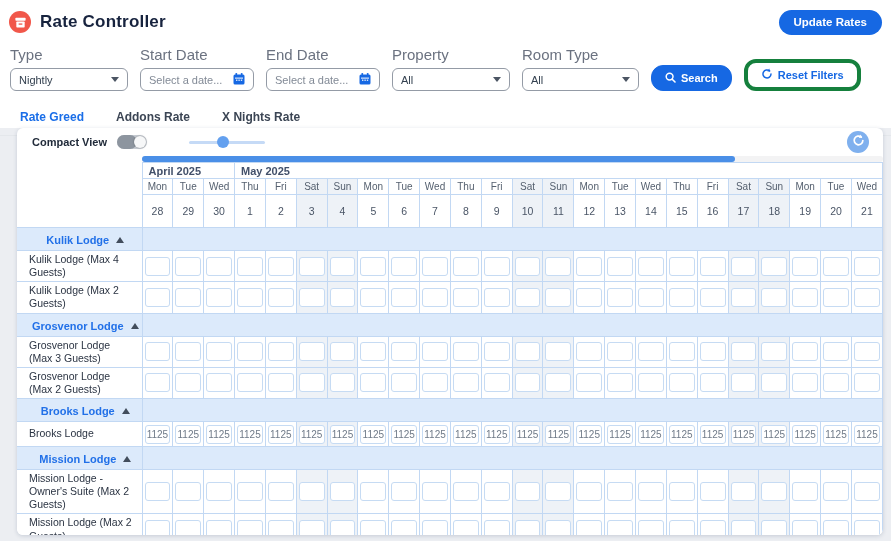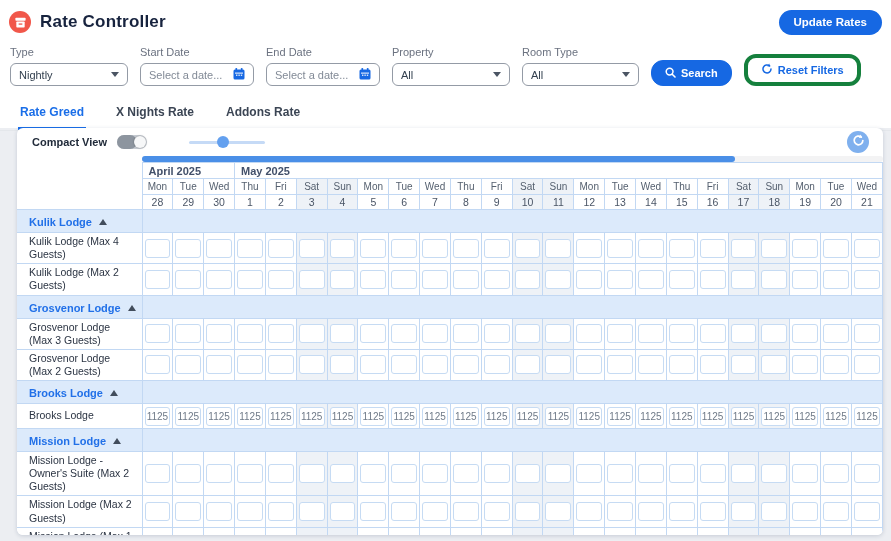--- a/index.html
+++ b/index.html
@@ -22,21 +22,21 @@
   .app-title { font-size: 17px; font-weight: 700; color: #17233e; margin-left: 9px; letter-spacing: .2px; }
   .update-btn {
     margin-left: auto; height: 25px; padding: 0 15px; border: none; cursor: pointer;
     background: #1668e3; color: #fff; font-size: 11.5px; font-weight: 600;
     border-radius: 13px; font-family: inherit;
   }
 
   
   .filters { display: flex; align-items: flex-end; padding: 2px 10px 13px 10px; gap: 12px; }
   .field { display: flex; flex-direction: column; }
-  .field-label { font-size: 11px; color: #6b7280; margin-bottom: 5px; }
+  .field-label { font-size: 15px; color: #6b7280; margin-bottom: 5px; }
   .control {
     height: 23px; border: 1px solid #949ba6; border-radius: 6px; background: #fff;
     display: flex; align-items: center; padding: 0 8px; font-size: 11px; color: #33404f;
   }
   .control.w118 { width: 118px; justify-content: flex-end; } .control.w114 { width: 114px; } .control.w117 { width: 117px; }
   .placeholder { color: #828a96; }
   .caret {
     margin-left: auto; width: 0; height: 0;
     border-left: 4px solid transparent; border-right: 4px solid transparent;
     border-top: 5px solid #4b5563;
@@ -95,23 +95,23 @@
   
   table.cal { width: 100%; border-collapse: collapse; table-layout: fixed; flex: 0 0 auto; }
   .cal th, .cal td { border: 1px solid #c2d8f3; }
   .cal th { font-weight: 400; }
   .cal .corner { border-left: none; border-top: none; background: #fff; }
   .cal .month-cell {
     height: 16px; text-align: left; padding-left: 6px; font-size: 11px;
     color: #42506a; font-weight: 600; background: #fff;
   }
   .cal .dow-cell { height: 16px; font-size: 10px; color: #55606f; text-align: center; background: #fff; }
-  .cal .date-cell { height: 15px; font-size: 10.5px; color: #4a5566; text-align: center; background: #fff; }
+  .cal .date-cell { height: 33px; font-size: 10.5px; color: #4a5566; text-align: center; background: #fff; }
   .cal .weekend { background: #eef2f7 !important; }
-  .cal .group-row td { height: 23px; background: #dceafb; }
+  .cal .group-row td { height: 23px; background: #dceafb; text-align: center; }
   .cal .group-left { padding-left: 12px; border-right: 1px solid #c2d8f3; border-left: none; white-space: nowrap; cursor: pointer; }
   .cal .group-name { color: #2170e8; font-size: 11px; font-weight: 700; }
   .cal .tri-up {
     display: inline-block; width: 0; height: 0; margin-left: 7px;
     border-left: 4px solid transparent; border-right: 4px solid transparent;
     border-bottom: 6px solid #424d5c; vertical-align: 1px;
   }
   .cal .room-row td { height: 25px; }
   .cal .room-name {
     border-left: none; font-size: 10.5px; color: #2b3443; font-weight: 500;
@@ -211,22 +211,22 @@
             <path d="M10 6 A4 4 0 1 1 8.6 2.9" fill="none" stroke="#1668e3" stroke-width="1.5" stroke-linecap="round"></path>
             <path d="M8.2 0.6 L9 3.2 L6.4 3.6 Z" fill="#1668e3"></path>
           </svg>
       </span>
       <span>Reset Filters</span>
     </button>
   </div>
 
   <div class="tabbar">
     <div class="tab active">Rate Greed</div>
+    <div class="tab">Addons Rate</div>
     <div class="tab">X Nights Rate</div>
-    <div class="tab">Addons Rate</div>
   </div>
 </div>
 
 <div class="card">
   <div class="toolbar-row">
     <span class="compact-label">Compact View</span>
     <div class="toggle">
       <span class="track-fill"></span>
       <span class="knob"></span>
     </div>

